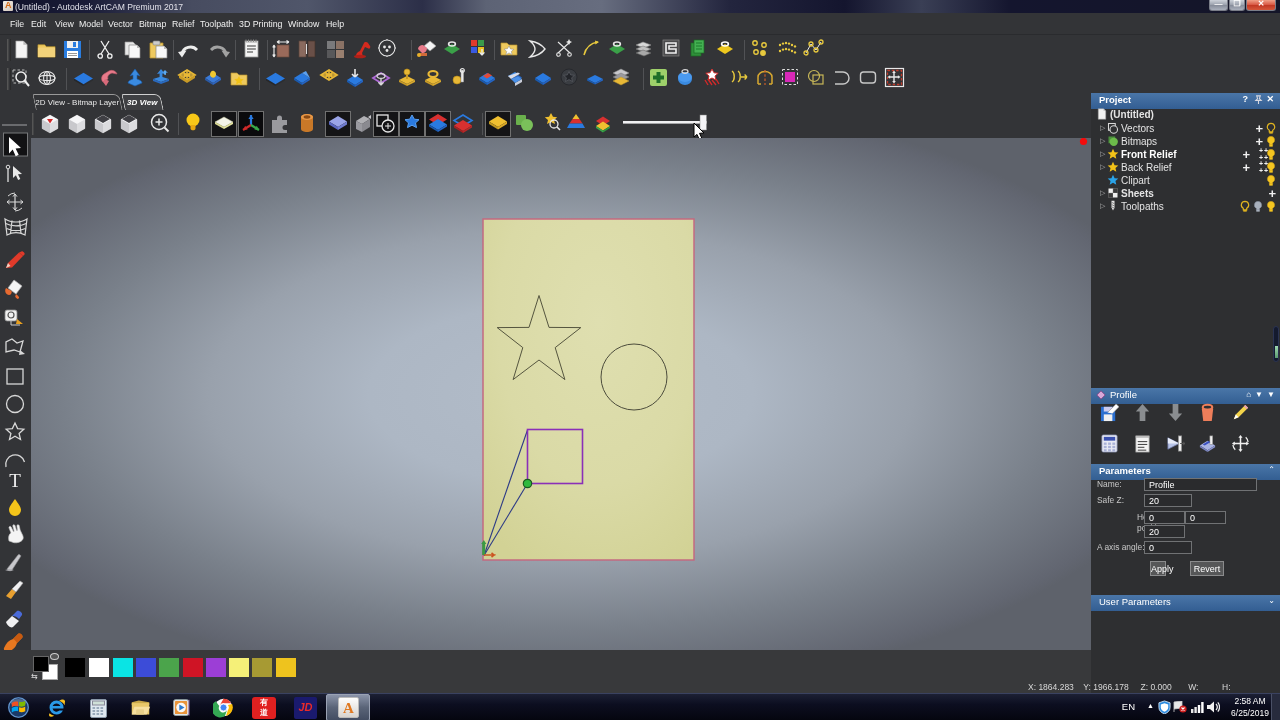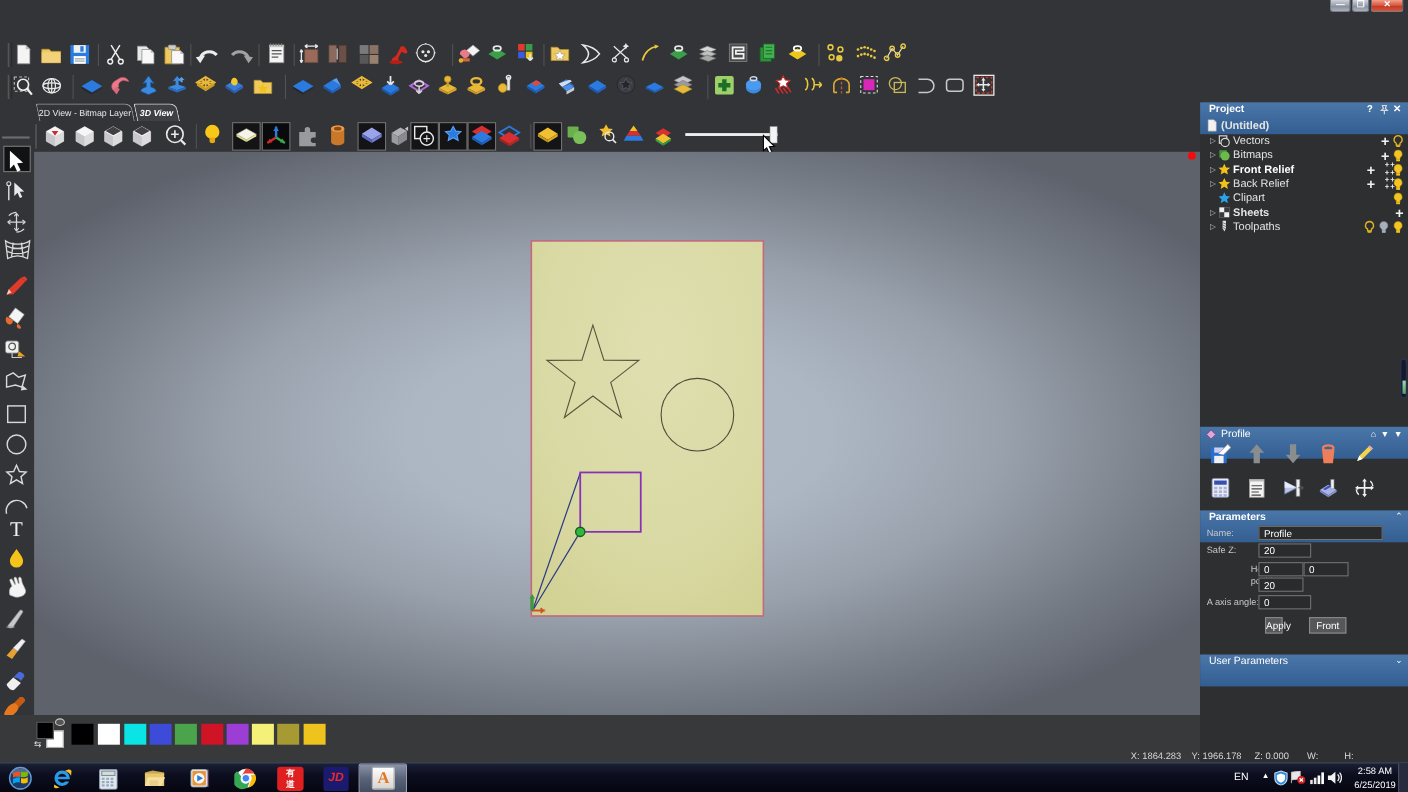--- a/index.html
+++ b/index.html
@@ -30,21 +30,21 @@
 .tab.sel{background:#3f4043;border-color:#d0d0d0;}
 .tab.sel span{color:#fff;font-weight:bold;font-style:italic;}
 
 #tb3d{left:31px;top:110px;width:1060px;height:28px;background:#333437;}
 
 #sidebar{left:0;top:93px;width:31px;height:557px;background:#333437;}
 
 #canvas{left:31px;top:138px;width:1060px;height:512px;background:radial-gradient(ellipse 640px 300px at 50% 50%, #b2bcc9 0%, #adb7c4 30%, #99a1ac 55%, #79808a 78%, #626671 97%, #5e626b 100%);}
 
 #rpanel{left:1091px;top:93px;width:189px;height:600px;background:#2e2f31;}
-.bluebar{position:absolute;width:100%;height:29px;background:linear-gradient(#4a76a8,#335e92);color:#fff;font-size:9.5px;text-decoration:underline;}
+.bluebar{position:absolute;width:100%;height:16px;background:linear-gradient(#4a76a8,#335e92);color:#fff;font-size:9.5px;text-decoration:underline;}
 .bluebar .t{position:absolute;left:8px;top:1px;}
 
 #bstrip{left:0;top:650px;width:1091px;height:43px;background:#38393b;}
 #status{left:1020px;top:682px;width:260px;height:11px;color:#d8d8d8;font-size:8.5px;}
 
 #taskbar{left:0;top:693px;width:1280px;height:27px;background:linear-gradient(#1c2034,#0c0e20 40%,#05060f);border-top:1px solid #3a4260;}
 .tray{position:absolute;right:46px;top:0;height:27px;color:#fff;}
 .clock{position:absolute;right:4px;top:1px;width:52px;text-align:center;color:#fff;font-size:8.5px;line-height:12px;}
 #showdesk{position:absolute;right:0;top:0;width:9px;height:27px;background:#272b3d;border-left:1px solid #4a5066;}
 
@@ -60,30 +60,47 @@
 .picon{position:absolute;top:0;width:19px;height:19px;}
 .plabel{position:absolute;font-size:8.4px;color:#c8c8c8;line-height:11px;}
 .pfield{position:absolute;height:13px;background:#2a2b2d;border:1px solid #707274;color:#fff;font-size:9px;font-family:"Liberation Sans",sans-serif;padding:0 0 0 4px;}
 .pbtn{position:absolute;height:15px;background:#565758;border:1px solid #8a8b8c;color:#fff;font-size:9px;text-align:center;line-height:14px;}
 .sw{position:absolute;top:8px;width:20px;height:19px;}
 
 .tki{position:absolute;top:3px;width:21px;height:21px;}
 </style></head>
 <body>
 <div id="root">
+<div class="abs" id="titlebar">
+  <div class="alogo"></div>
+  <span class="ttext">(Untitled) - Autodesk ArtCAM Premium 2017</span>
+</div>
 <div class="winbtns">
   <div class="wbtn min">
         <span>—</span>
       </div>
   <div class="wbtn max">
         <span>❐</span>
       </div>
   <div class="wbtn cls">
         <span>✕</span>
       </div>
+</div>
+<div class="abs" id="menubar">
+  <span style="left:10px">File</span>
+      <span style="left:31px">Edit</span>
+      <span style="left:55px">View</span>
+  <span style="left:79px">Model</span>
+      <span style="left:108px">Vector</span>
+      <span style="left:139px">Bitmap</span>
+  <span style="left:172px">Relief</span>
+      <span style="left:200px">Toolpath</span>
+      <span style="left:239px">3D Printing</span>
+  <span style="left:288px">Window</span>
+      <span style="left:326px">Help</span>
 </div>
 <div class="abs" id="tb1">
 <svg width="1280" height="30" viewBox="0 0 1280 30">
 <defs>
   <symbol id="spage" viewBox="0 0 20 20">
             <path d="M4 1h8l4 4v14H4z" fill="#f4f4f4" stroke="#888" stroke-width="0.7"></path>
             <path d="M12 1l4 4h-4z" fill="#bbb"></path>
           </symbol>
   <symbol id="sfolder" viewBox="0 0 20 20">
             <path d="M1 5h7l2 2h9v11H1z" fill="#eec95e" stroke="#b8922e" stroke-width="0.7"></path>
@@ -884,21 +901,21 @@
   <input class="pfield" style="top: 385px; left: 53px; width: 113px;" value="Profile">
   <div class="plabel" style="top:402px;left:6px;">Safe Z:</div>
   <input class="pfield" style="top: 401px; left: 53px; width: 48px;" value="20">
   <div class="plabel" style="top:419px;left:6px;margin-left:40px;">Home<br>position:</div>
   <input class="pfield" style="top: 418px; left: 53px; width: 41px;" value="0">
   <input class="pfield" style="top: 418px; left: 94px; width: 41px;" value="0">
   <input class="pfield" style="top: 432px; left: 53px; width: 41px;" value="20">
   <div class="plabel" style="top:449px;left:6px;">A axis angle:</div>
   <input class="pfield" style="top: 448px; left: 53px; width: 48px;" value="0">
   <div class="pbtn" style="top:468px;left:59px;width:16px;">Apply</div>
-  <div class="pbtn" style="top:468px;left:99px;width:34px;">Front</div>
+  <div class="pbtn" style="top:468px;left:99px;width:34px;">Revert</div>
 
   <div class="bluebar" style="top:502px;">
         <span class="t">User Parameters</span>
         <span style="position:absolute;right:5px;top:1px;font-size:8px;">⌄</span>
       </div>
 </div>
 <div class="abs" id="bstrip">
 
   <div style="position:absolute;left:42px;top:14px;width:16px;height:16px;background:#fff;border:1px solid #aaa;"></div>
   <div style="position:absolute;left:33px;top:6px;width:16px;height:16px;background:#000;border:1px solid #666;"></div>

